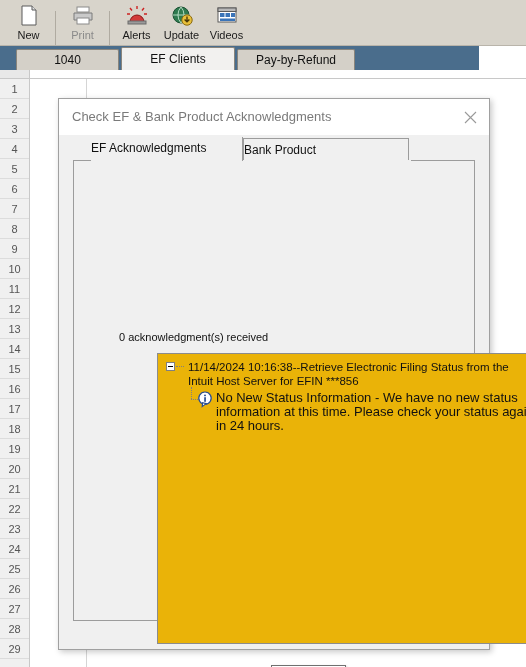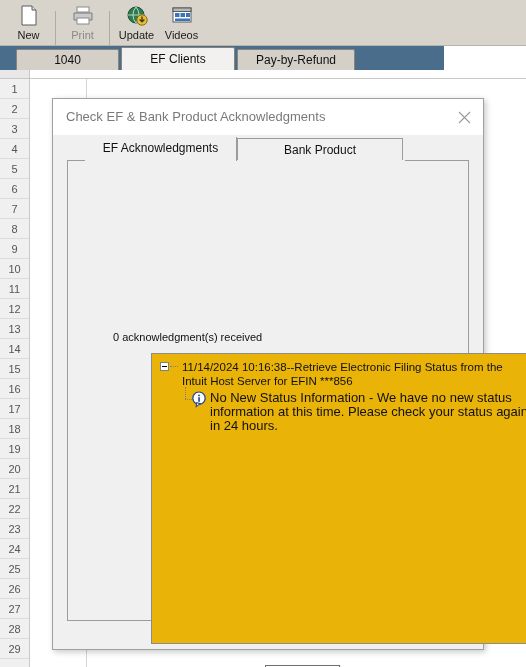--- a/index.html
+++ b/index.html
@@ -60,21 +60,21 @@
     width: 1px;
     height: 34px;
     background: #b0aba1;
     margin: 4px 4px 0 4px;
   }
 
   
   #tabstrip {
     position: absolute;
     left: 0; top: 46px;
-    width: 444px; height: 24px;
+    width: 479px; height: 24px;
     background: #4a6d8c;
     box-sizing: border-box;
   }
   .tabs-row {
     display: flex;
     align-items: flex-end;
     height: 24px;
     padding-left: 16px;
   }
   .tab {
@@ -146,21 +146,21 @@
   #sheet-colline {
     position: absolute;
     left: 86px; top: 9px;
     width: 1px; height: 588px;
     background: #d5d5d5;
   }
 
   
   #dialog {
     position: absolute;
-    left: 52px; top: 98px;
+    left: 58px; top: 98px;
     width: 432px;
     height: 552px;
     background: #f0f0f0;
     border: 1px solid #a0a0a0;
     box-shadow: 2px 2px 6px rgba(0,0,0,0.22);
     box-sizing: border-box;
   }
   #dlg-title-bar {
     position: relative;
     height: 36px;
@@ -203,21 +203,21 @@
   .dtab {
     font-size: 12px;
     color: #111;
     background: #f0f0f0;
     border: 1px solid #9c9c9c;
     border-bottom: none;
     height: 23px;
     line-height: 23px;
     padding: 0 14px;
     box-sizing: border-box;
-    text-align: center;
+    text-align: left;
     cursor: default;
   }
   .dtab.active {
     background: #f0f0f0;
     border-bottom: none;
     height: 24px;
     line-height: 23px;
     font-weight: normal;
     z-index: 3;
     position: relative;
@@ -366,20 +366,30 @@
           <rect x="6" y="2" width="12" height="5" fill="#ffffff" stroke="#8a8a8a"></rect>
           <path d="M3 8 h18 v7 H3 Z" fill="#c9c9c9" stroke="#7a7a7a"></path>
           <rect x="6" y="13" width="12" height="6" fill="#ffffff" stroke="#8a8a8a"></rect>
         </svg>
       </span>
       <span class="tb-label dim">Print</span>
     </div>
 
     <div class="tb-sep"></div>
 
+    <div class="tb-btn">
+      <span class="tb-ico">
+        <svg width="24" height="21" viewBox="0 0 24 21">
+          <path d="M12 1 v3 M5 3 l2 2.5 M19 3 l-2 2.5 M2 9 h3 M22 9 h-3" stroke="#cc2222" stroke-width="1.4"></path>
+          <path d="M5 17 a7 7 0 0 1 14 0 Z" fill="#d23a3a" stroke="#8a1414"></path>
+          <rect x="3" y="16" width="18" height="3" fill="#9a9a9a" stroke="#6a6a6a"></rect>
+        </svg>
+      </span>
+      <span class="tb-label">Alerts</span>
+    </div>
 
     <div class="tb-btn">
       <span class="tb-ico">
         <svg width="24" height="21" viewBox="0 0 24 21">
           <circle cx="11" cy="10" r="8" fill="#2f7a4f" stroke="#1d5234"></circle>
           <path d="M3 10 h16 M11 2 a12 12 0 0 0 0 16 a12 12 0 0 0 0 -16" fill="none" stroke="#bfe3cc" stroke-width="0.9"></path>
           <circle cx="17" cy="15" r="5.2" fill="#e8bf3a" stroke="#8a6a10"></circle>
           <path d="M17 11.5 v4.5 M14.6 14.4 L17 16.8 L19.4 14.4" stroke="#4a3a08" stroke-width="1.4" fill="none"></path>
         </svg>
       </span>

